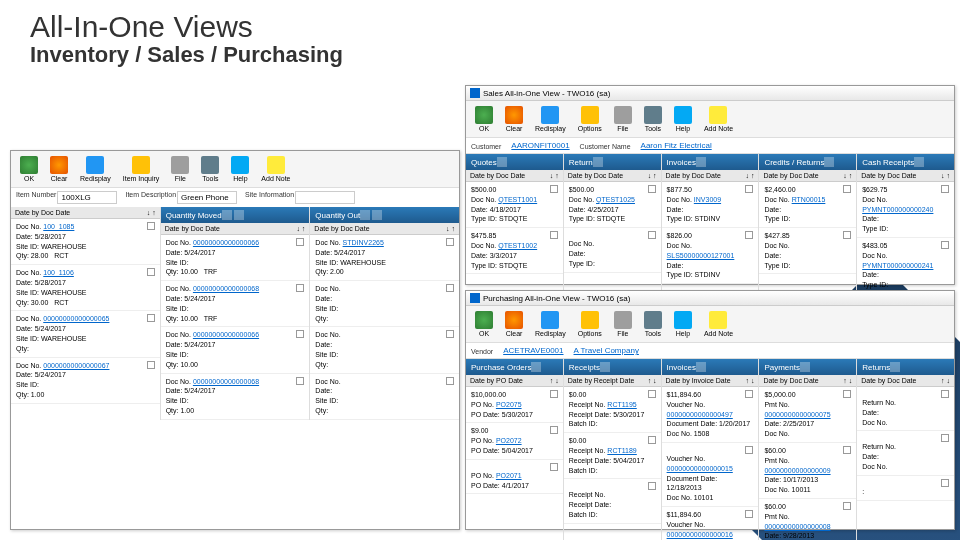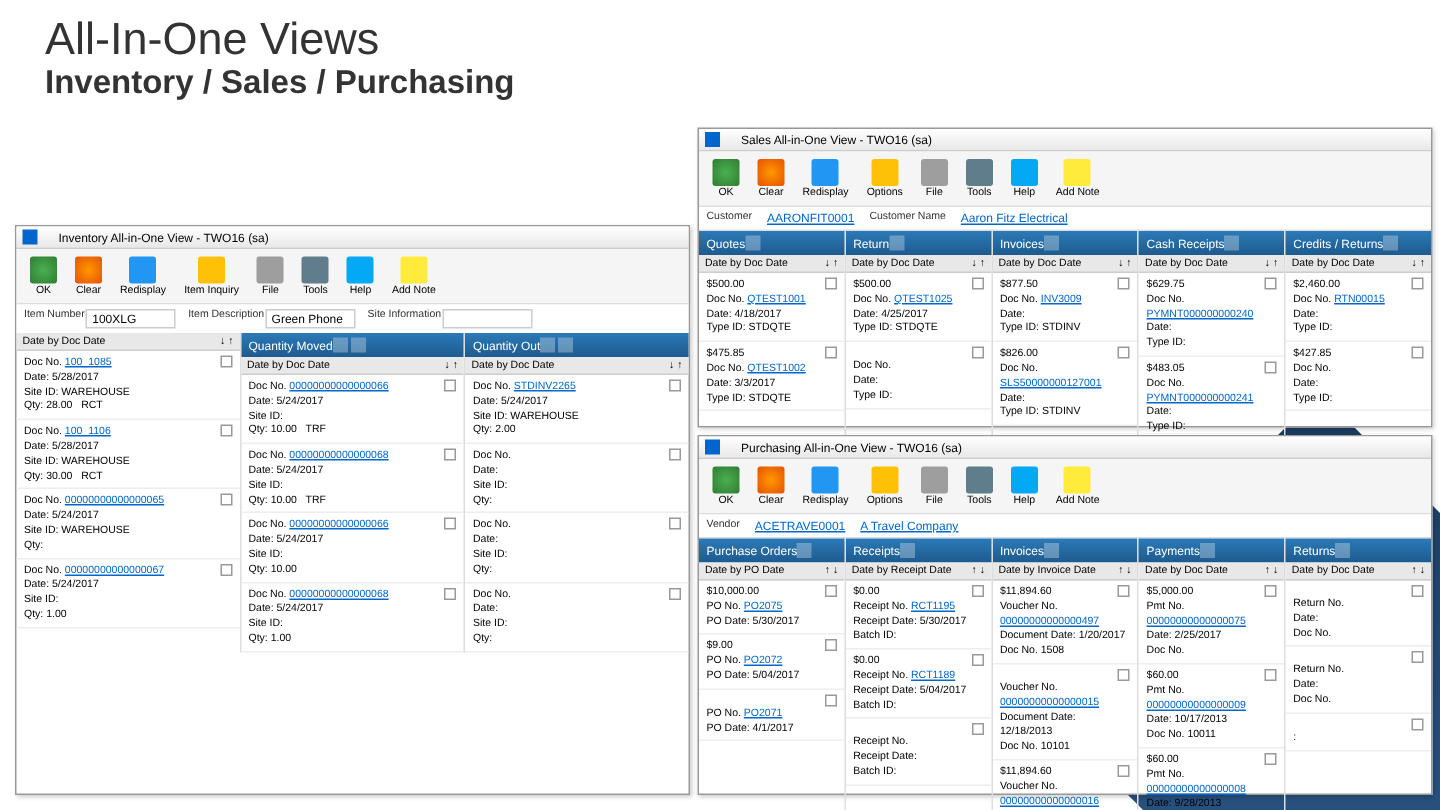--- a/index.html
+++ b/index.html
@@ -2,21 +2,21 @@
 <html><head>
 <meta charset="utf-8">
 <style>
 *{box-sizing:border-box;margin:0;padding:0;font-family:Arial,sans-serif}
 body{width:960px;height:540px;background:#fff;position:relative;overflow:hidden}
 .bg-shape{position:absolute;right:-60px;bottom:-60px;width:280px;height:280px;background:linear-gradient(135deg,#1a3a5c 0%,#2d5a8c 100%);transform:rotate(45deg);z-index:0}
 .header{padding:10px 30px 5px}
 .header h1{font-size:30px;font-weight:400;color:#333}
 .header h2{font-size:22px;font-weight:700;color:#333;margin-top:-2px}
 .window{position:absolute;background:#fff;border:1px solid #999;font-size:8px;box-shadow:1px 1px 3px rgba(0,0,0,0.2)}
-.title-bar{background:linear-gradient(#fff,#e8e8e8);padding:2px 4px;border-bottom:1px solid #ccc;font-size:8px;display:flex;align-items:center;gap:14px}
+.title-bar{background:linear-gradient(#fff,#e8e8e8);padding:2px 4px;border-bottom:1px solid #ccc;font-size:8px;display:flex;align-items:center;gap:3px}
 .title-bar .icon{width:10px;height:10px;background:#0066cc;display:inline-block}
 .toolbar{display:flex;gap:2px;padding:3px 4px;background:#f5f5f5;border-bottom:1px solid #ddd}
 .tbtn{display:flex;flex-direction:column;align-items:center;padding:2px 5px;font-size:7px;cursor:pointer}
 .tbtn .ico{width:18px;height:18px;border-radius:2px;margin-bottom:1px}
 .ico-ok{background:radial-gradient(#4caf50,#2e7d32)}
 .ico-clear{background:radial-gradient(#ff9800,#e65100)}
 .ico-redis{background:#2196f3}
 .ico-fld{background:#ffc107}
 .ico-file{background:#9e9e9e}
 .ico-tool{background:#607d8b}
@@ -30,43 +30,39 @@
 .col-hdr .filter{display:flex;gap:2px}
 .col-hdr .filter span{width:10px;height:10px;background:rgba(255,255,255,0.3);display:inline-block}
 .cols{display:flex}
 .col{flex:1;border-right:1px solid #ddd}
 .col:last-child{border-right:none}
 .sub-hdr{background:#e8e8e8;padding:2px 4px;font-size:7px;display:flex;justify-content:space-between;border-bottom:1px solid #ccc}
 .card{padding:3px 5px;border-bottom:1px solid #eee;font-size:7px;line-height:1.4}
 .card .row{display:flex;justify-content:space-between}
 .card .link{color:#0066cc;text-decoration:underline;cursor:pointer}
 .card .chk{width:8px;height:8px;border:1px solid #999;display:inline-block}
-.cust-row{display:flex;padding:3px 5px;gap:10px;background:#fff;border-bottom:1px solid #ddd;align-items:flex-start}
+.cust-row{display:flex;padding:3px 5px;gap:10px;background:#fff;border-bottom:1px solid #ddd;align-items:flex-end}
 .cust-row label{font-size:7px;color:#333}
 .cust-row .link{color:#0066cc;font-size:8px;text-decoration:underline}
 
 #w-inv{left:10px;top:150px;width:450px;height:380px}
 #w-sales{left:465px;top:85px;width:490px;height:200px;z-index:2}
 #w-purch{left:465px;top:290px;width:490px;height:240px;z-index:3}
 </style>
 </head>
 <body>
 
 <div class="bg-shape"></div>
 
 <div class="header">
   <h1>All-In-One Views</h1>
   <h2>Inventory / Sales / Purchasing</h2>
 </div>
 
 <div class="window" id="w-inv">
-  <div class="title-bar">
-      <span class="icon"></span>
-      <span>Inventory All-in-One View - TWO16 (sa)</span>
-    </div>
   <div class="toolbar">
     <div class="tbtn">
         <div class="ico ico-ok"></div>
         <span>OK</span>
       </div>
     <div class="tbtn">
         <div class="ico ico-clear"></div>
         <span>Clear</span>
       </div>
     <div class="tbtn">
@@ -389,20 +385,50 @@
             <span>$826.00</span>
             <span class="chk"></span>
           </div>
       <div>Doc No. <span class="link">SLS50000000127001</span></div>
       <div>Date: </div>
       <div>Type ID: STDINV</div>
     </div>
   </div>
   <div class="col">
     <div class="col-hdr">
+          <span>Credits / Returns</span>
+          <div class="filter">
+            <span></span>
+          </div>
+        </div>
+    <div class="sub-hdr">
+          <span>Date by Doc Date</span>
+          <span>↓ ↑</span>
+        </div>
+    <div class="card">
+      <div class="row">
+            <span>$2,460.00</span>
+            <span class="chk"></span>
+          </div>
+      <div>Doc No. <span class="link">RTN00015</span></div>
+      <div>Date: </div>
+      <div>Type ID: </div>
+    </div>
+    <div class="card">
+      <div class="row">
+            <span>$427.85</span>
+            <span class="chk"></span>
+          </div>
+      <div>Doc No. <span class="link"></span></div>
+      <div>Date: </div>
+      <div>Type ID: </div>
+    </div>
+  </div>
+  <div class="col">
+    <div class="col-hdr">
           <span>Cash Receipts</span>
           <div class="filter">
             <span></span>
           </div>
         </div>
     <div class="sub-hdr">
           <span>Date by Doc Date</span>
           <span>↓ ↑</span>
         </div>
     <div class="card">
@@ -413,50 +439,20 @@
       <div>Doc No. <span class="link">PYMNT000000000240</span></div>
       <div>Date: </div>
       <div>Type ID: </div>
     </div>
     <div class="card">
       <div class="row">
             <span>$483.05</span>
             <span class="chk"></span>
           </div>
       <div>Doc No. <span class="link">PYMNT000000000241</span></div>
-      <div>Date: </div>
-      <div>Type ID: </div>
-    </div>
-  </div>
-  <div class="col">
-    <div class="col-hdr">
-          <span>Credits / Returns</span>
-          <div class="filter">
-            <span></span>
-          </div>
-        </div>
-    <div class="sub-hdr">
-          <span>Date by Doc Date</span>
-          <span>↓ ↑</span>
-        </div>
-    <div class="card">
-      <div class="row">
-            <span>$2,460.00</span>
-            <span class="chk"></span>
-          </div>
-      <div>Doc No. <span class="link">RTN00015</span></div>
-      <div>Date: </div>
-      <div>Type ID: </div>
-    </div>
-    <div class="card">
-      <div class="row">
-            <span>$427.85</span>
-            <span class="chk"></span>
-          </div>
-      <div>Doc No. <span class="link"></span></div>
       <div>Date: </div>
       <div>Type ID: </div>
     </div>
   </div>
     </div>
 </div>
 
 <div class="window" id="w-purch">
   <div class="title-bar">
       <span class="icon"></span>

